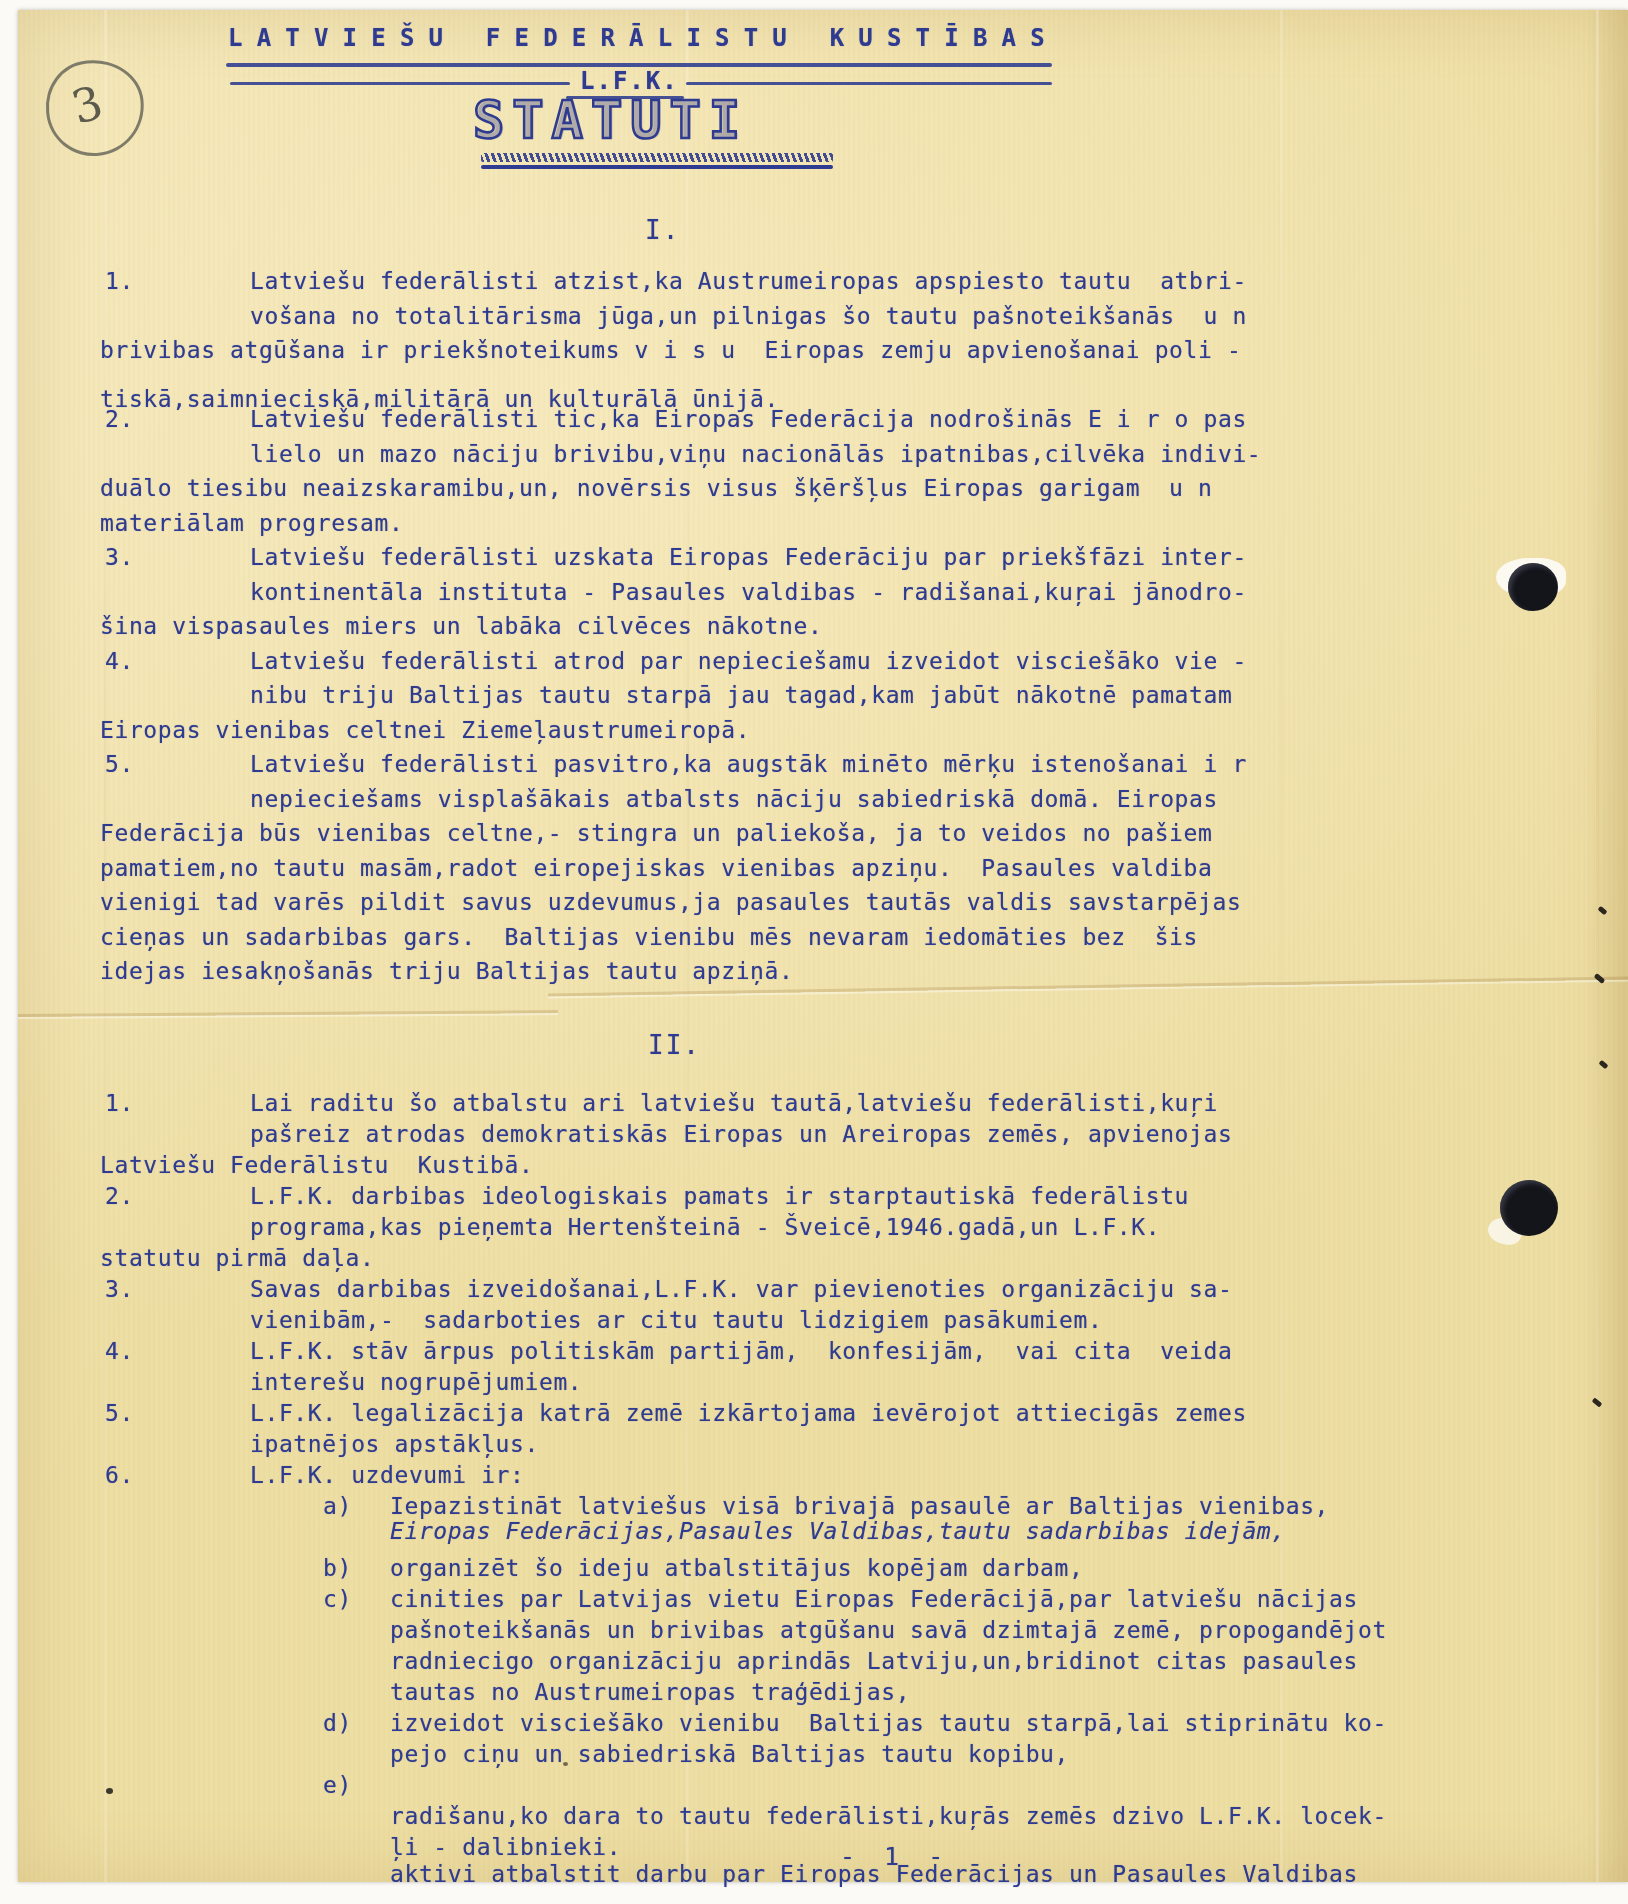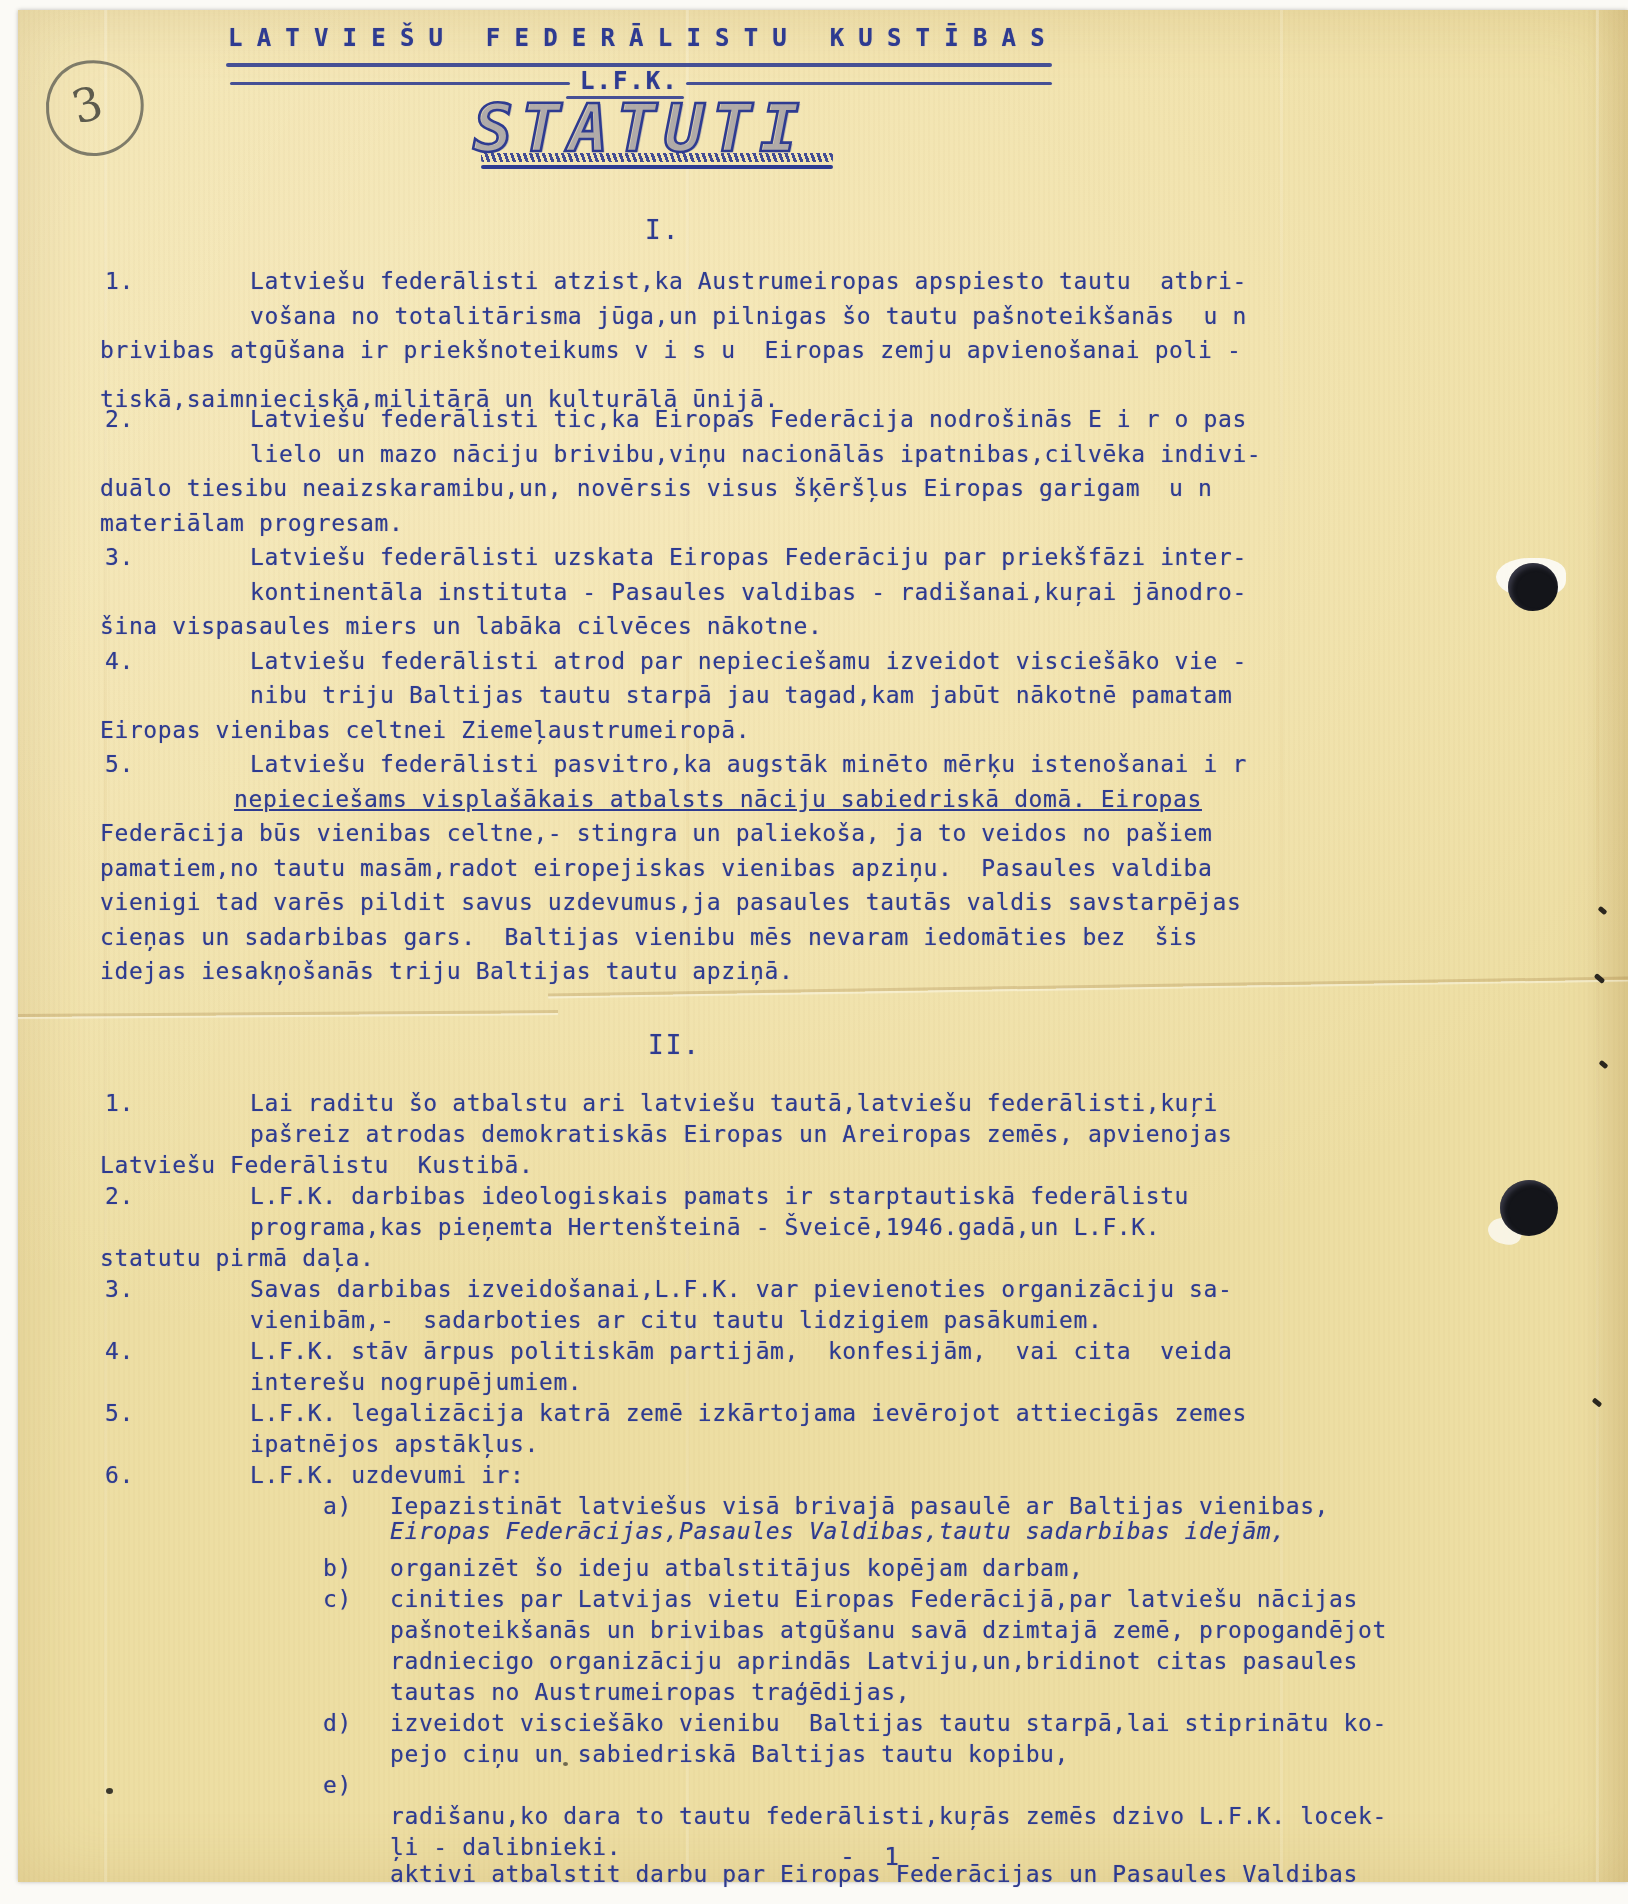--- a/index.html
+++ b/index.html
@@ -21,25 +21,24 @@
 
   
   .org-line{left:210px;top:14px;font-size:24px;font-weight:bold;letter-spacing:14.2px;white-space:pre;}
   .rule{background:#2e3b91;opacity:.88;border-radius:2px;}
   .rule1{left:208px;top:53px;width:826px;height:4px;}
   .lfk{left:562px;top:57px;font-size:24px;font-weight:bold;letter-spacing:2px;white-space:pre;}
   .rule2a{left:212px;top:72px;width:340px;height:3px;}
   .rule2b{left:668px;top:72px;width:366px;height:3px;}
   .rule2c{left:548px;top:86px;width:118px;height:3px;}
   .doc-title{
-    left:455px;top:80px;font-size:66px;font-weight:bold;letter-spacing:8px;white-space:pre;
+    left:455px;top:80px;font-size:52px;font-weight:bold;letter-spacing:8px;white-space:pre;
     color:rgba(46,59,145,.12);
     -webkit-text-stroke:2.6px #2e3b91;
     text-shadow:2px 1px 0 rgba(46,59,145,.25);
-    font-style:italic;
   }
   .title-scribble{left:463px;top:143px;width:352px;}
   .scrib1{height:9px;background:repeating-linear-gradient(70deg,#2e3b91 0 3px,rgba(0,0,0,0) 3px 6px);opacity:.9;border-radius:2px;}
   .scrib2{height:3.5px;background:#2e3b91;margin-top:3px;border-radius:2px;}
 
   
   .heading{font-size:26px;letter-spacing:2px;white-space:pre;}
   .line{position:absolute;font-size:23px;letter-spacing:.6px;white-space:pre;line-height:1.2;}
   .mk{position:absolute;font-size:23px;letter-spacing:.6px;white-space:pre;line-height:1.2;}
   .footer-page{font-size:25px;letter-spacing:7px;white-space:pre;}
@@ -118,21 +117,21 @@
         <span class="mk ink" style="left: 87px; top: 534px;">3.</span>
         <div class="line ink" style="left: 232px; top: 534px; text-align: center;">Latviešu federālisti uzskata Eiropas Federāciju par priekšfāzi inter-</div>
         <div class="line ink" style="left: 232px; top: 568.5px;">kontinentāla instituta - Pasaules valdibas - radišanai,kuŗai jānodro-</div>
         <div class="line ink" style="left: 82px; top: 603px;">šina vispasaules miers un labāka cilvēces nākotne.</div>
         <span class="mk ink" style="left: 87px; top: 637.5px;">4.</span>
         <div class="line ink" style="left: 232px; top: 637.5px;">Latviešu federālisti atrod par nepieciešamu izveidot visciešāko vie -</div>
         <div class="line ink" style="left: 232px; top: 672px;">nibu triju Baltijas tautu starpā jau tagad,kam jabūt nākotnē pamatam</div>
         <div class="line ink" style="left: 82px; top: 706.5px;">Eiropas vienibas celtnei Ziemeļaustrumeiropā.</div>
         <span class="mk ink" style="left: 87px; top: 741px;">5.</span>
         <div class="line ink" style="left: 232px; top: 741px;">Latviešu federālisti pasvitro,ka augstāk minēto mērķu istenošanai i r</div>
-        <div class="line ink" style="left: 216px; top: 775.5px; text-decoration: underline;">nepieciešams visplašākais atbalsts nāciju sabiedriskā domā. Eiropas</div>
+        <div class="line ink" style="left: 232px; top: 775.5px;">nepieciešams visplašākais atbalsts nāciju sabiedriskā domā. Eiropas</div>
         <div class="line ink" style="left: 82px; top: 810px;">Federācija būs vienibas celtne,- stingra un paliekoša, ja to veidos no pašiem</div>
         <div class="line ink" style="left: 82px; top: 844.5px;">pamatiem,no tautu masām,radot eiropejiskas vienibas apziņu.  Pasaules valdiba</div>
         <div class="line ink" style="left: 82px; top: 879px;">vienigi tad varēs pildit savus uzdevumus,ja pasaules tautās valdis savstarpējas</div>
         <div class="line ink" style="left: 82px; top: 913.5px;">cieņas un sadarbibas gars.  Baltijas vienibu mēs nevaram iedomāties bez  šis</div>
         <div class="line ink" style="left: 82px; top: 948px;">idejas iesakņošanās triju Baltijas tautu apziņā.</div>
         <div class="abs ink heading" style="left: 630px; top: 1020px;">II.</div>
         <span class="mk ink" style="left: 87px; top: 1080px;">1.</span>
         <div class="line ink" style="left: 232px; top: 1080px;">Lai raditu šo atbalstu ari latviešu tautā,latviešu federālisti,kuŗi</div>
         <div class="line ink" style="left: 232px; top: 1111px;">pašreiz atrodas demokratiskās Eiropas un Areiropas zemēs, apvienojas</div>
         <div class="line ink" style="left: 82px; top: 1142px;">Latviešu Federālistu  Kustibā.</div>

